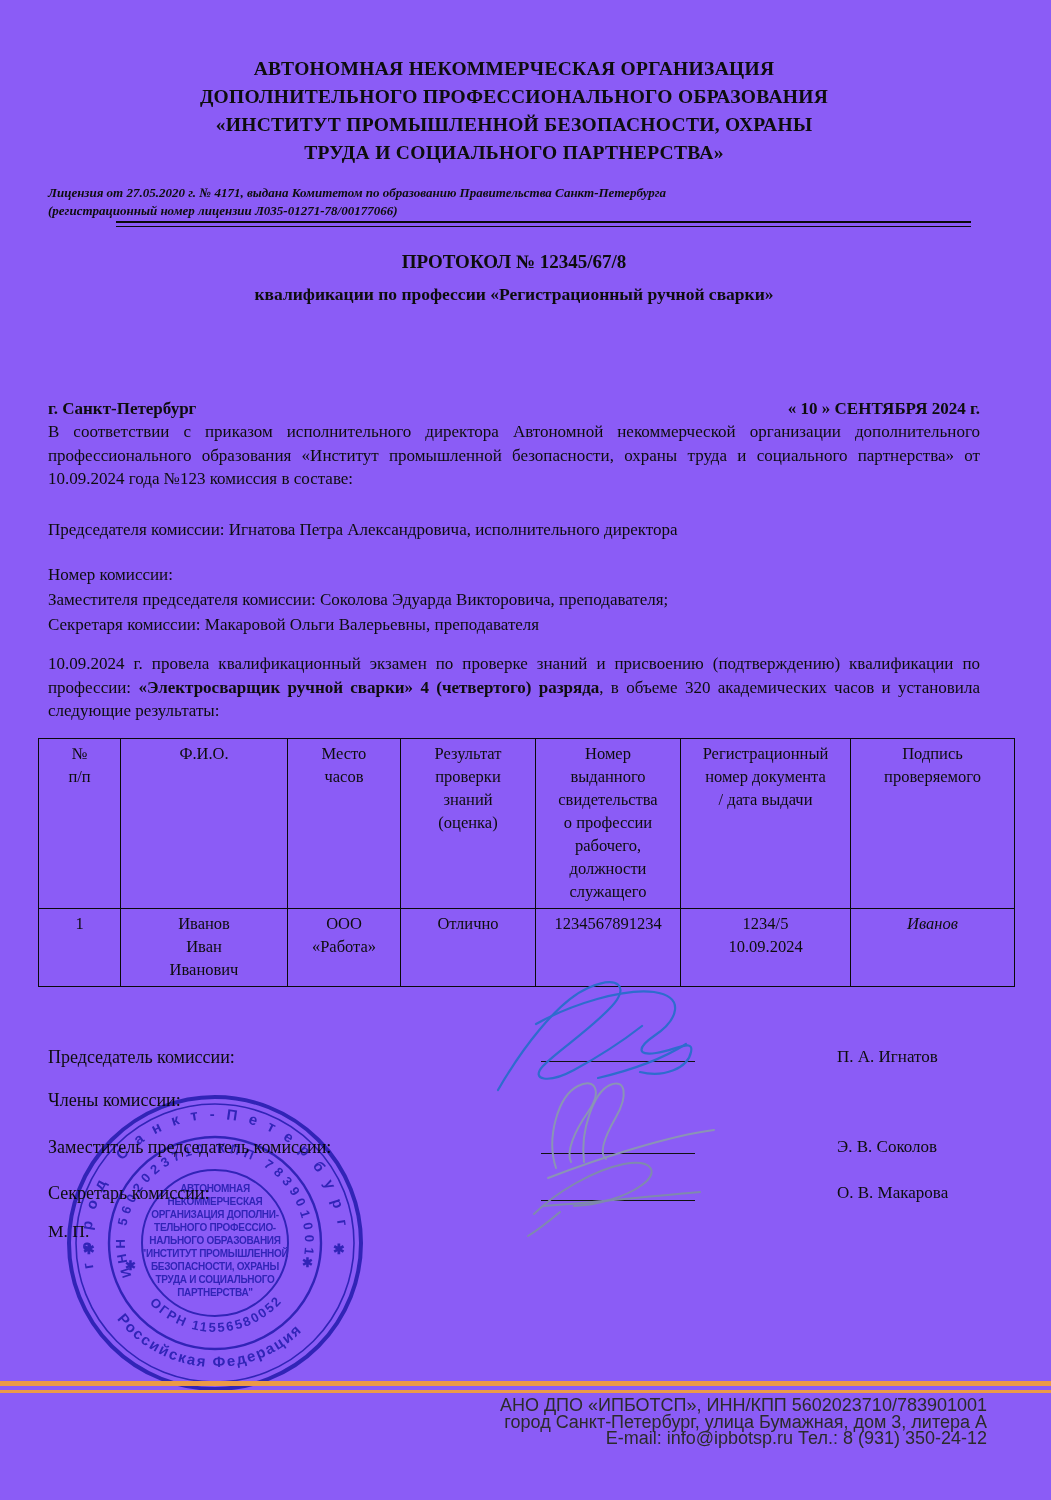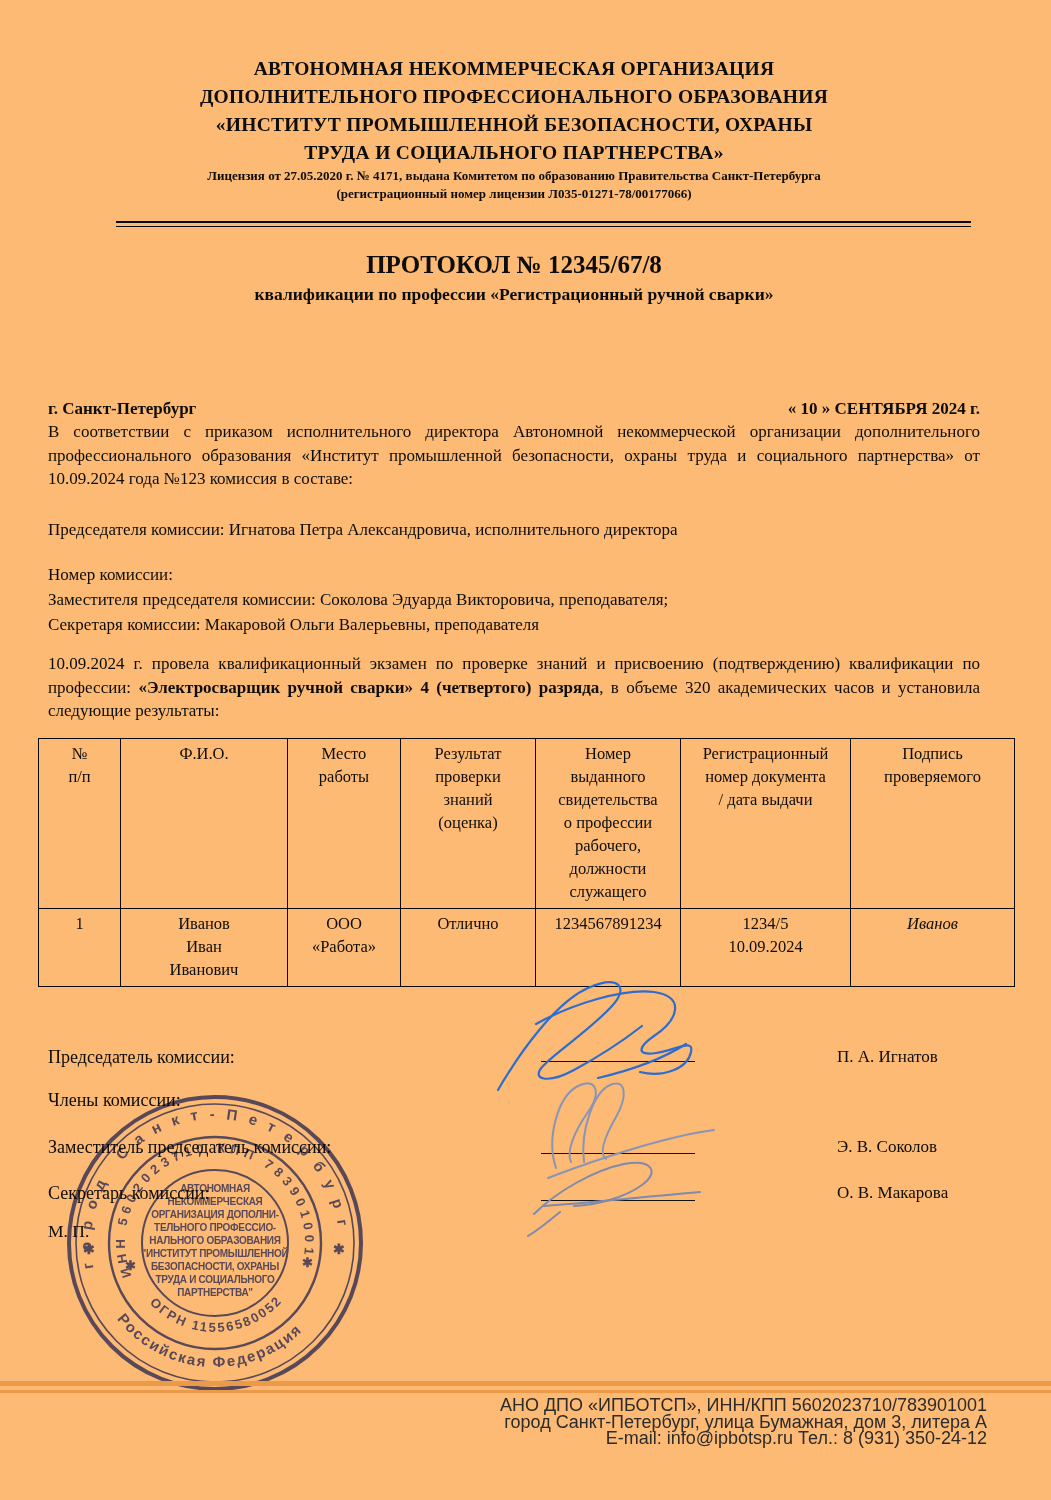--- a/index.html
+++ b/index.html
@@ -1,43 +1,43 @@
 <!DOCTYPE html>
 <html><head>
 <meta charset="utf-8">
 <style>
   html,body{margin:0;padding:0;background:#ffffff;}
   .page{
     position:relative;
     width:1051px;height:1500px;
-    background:#fdba74;
+    background:#8b5cf6;
     font-family:"Liberation Serif", serif;
     color:#0d0d0d;
     overflow:hidden;
   }
   .abs{position:absolute;}
   
   .org-title{
     left:48px;top:55px;width:932px;
     text-align:center;font-weight:bold;
     font-size:19.5px;line-height:28px;letter-spacing:.3px;
   }
   .license{
-    left:48px;top:167px;width:932px;
-    text-align:center;font-weight:bold;
-    font-size:13px;line-height:18px;
+    left:48px;top:184px;width:932px;
+    font-weight:bold;
+    font-size:13px;line-height:18px;font-style:italic;
   }
   .header-divider{
     left:116px;top:221px;width:855px;height:3px;
     border-top:2.5px solid #0a0a0a;border-bottom:1px solid #0a0a0a;
   }
   
   .protocol-title{
     left:48px;top:251px;width:932px;
-    text-align:center;font-weight:bold;font-size:25px;
+    text-align:center;font-weight:bold;font-size:19px;
   }
   .protocol-subtitle{
     left:48px;top:281px;width:932px;
     text-align:center;font-weight:bold;font-size:17.5px;line-height:27px;
   }
   .city-date{
     left:48px;top:355px;width:932px;
     display:flex;justify-content:space-between;
     font-weight:bold;font-size:17px;margin-top:44px;
   }
@@ -139,21 +139,21 @@
         <col style="width:145px">
         <col style="width:170px">
         <col style="width:164px">
     </colgroup>
     <tbody>
       <tr>
         <td class="th">№
 п/п</td>
         <td class="th">Ф.И.О.</td>
         <td class="th">Место
-работы</td>
+часов</td>
         <td class="th">Результат
 проверки
 знаний
 (оценка)</td>
         <td class="th">Номер
 выданного
 свидетельства
 о профессии
 рабочего,
 должности

